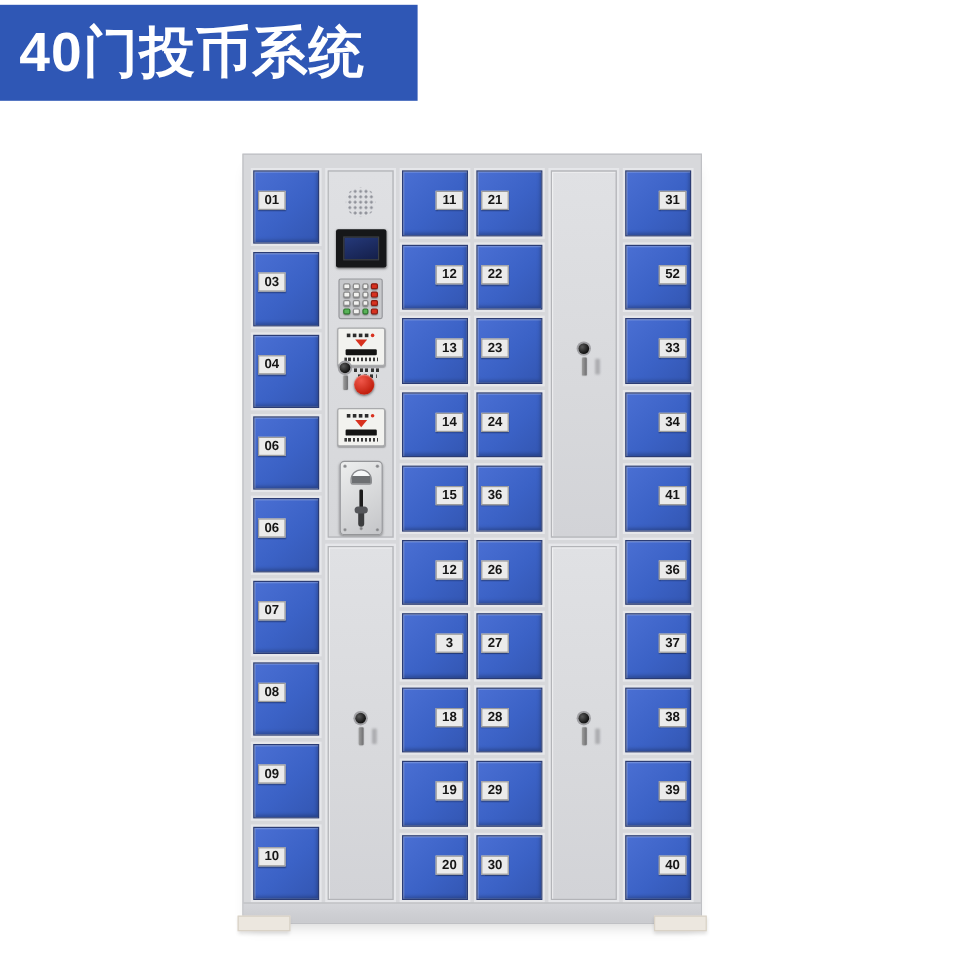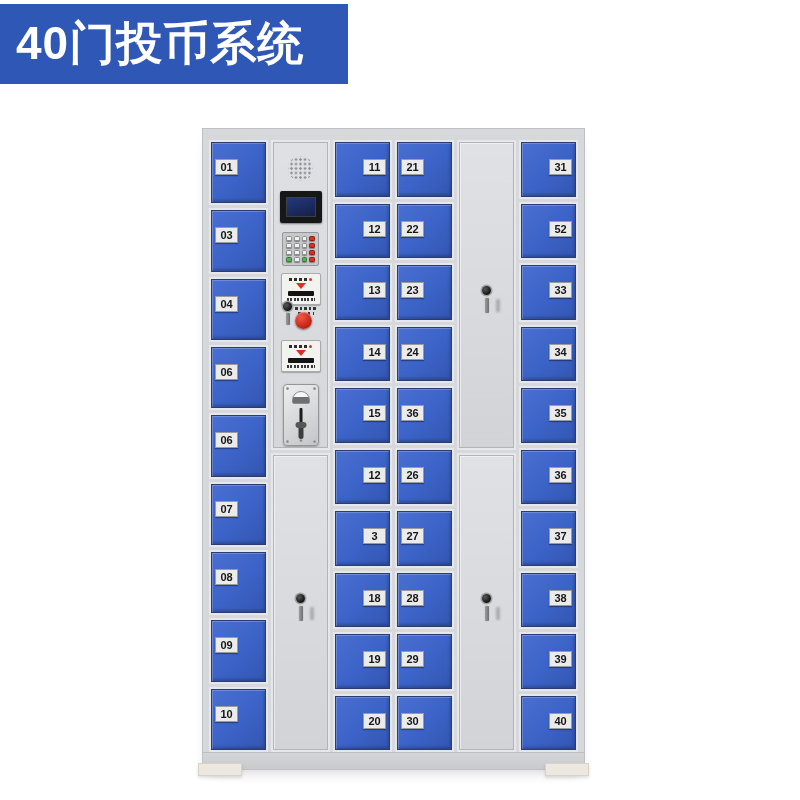--- a/index.html
+++ b/index.html
@@ -321,21 +321,21 @@
         <div class="door">
           <span class="door-label lab-right">52</span>
         </div>
         <div class="door">
           <span class="door-label lab-right">33</span>
         </div>
         <div class="door">
           <span class="door-label lab-right">34</span>
         </div>
         <div class="door">
-          <span class="door-label lab-right">35</span>
+          <span class="door-label lab-right">41</span>
         </div>
         <div class="door">
           <span class="door-label lab-right">36</span>
         </div>
         <div class="door">
           <span class="door-label lab-right">37</span>
         </div>
         <div class="door">
           <span class="door-label lab-right">38</span>
         </div>

